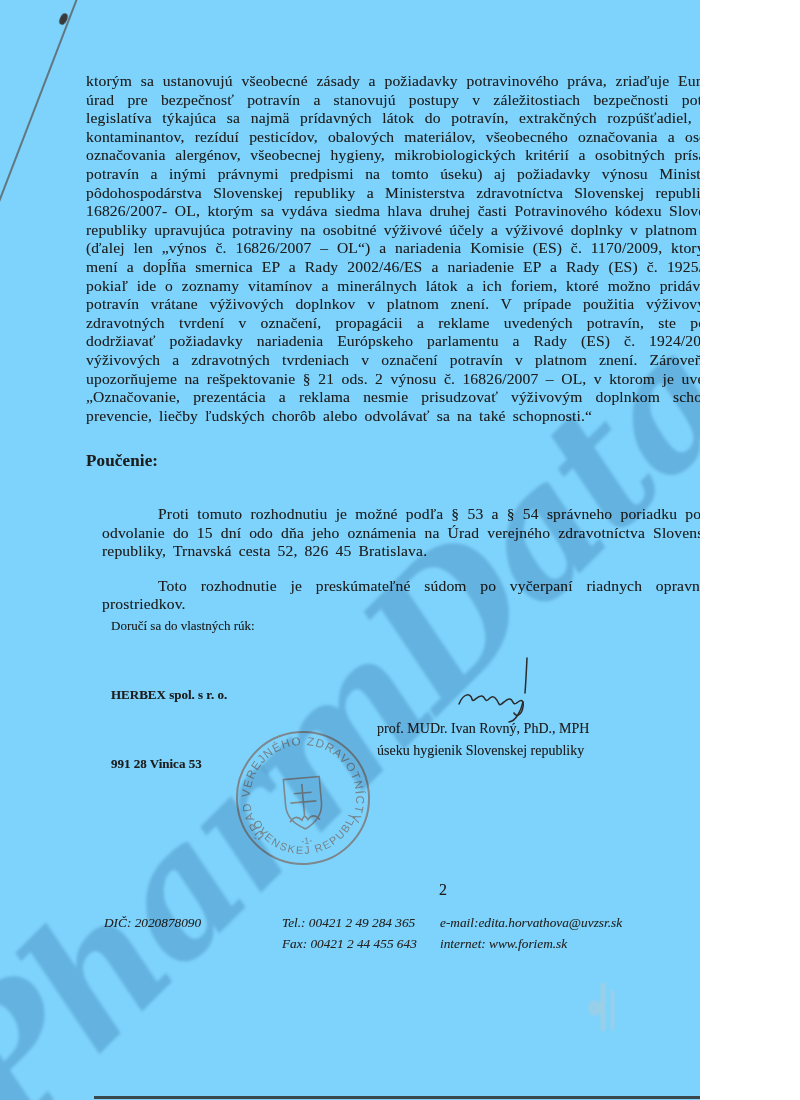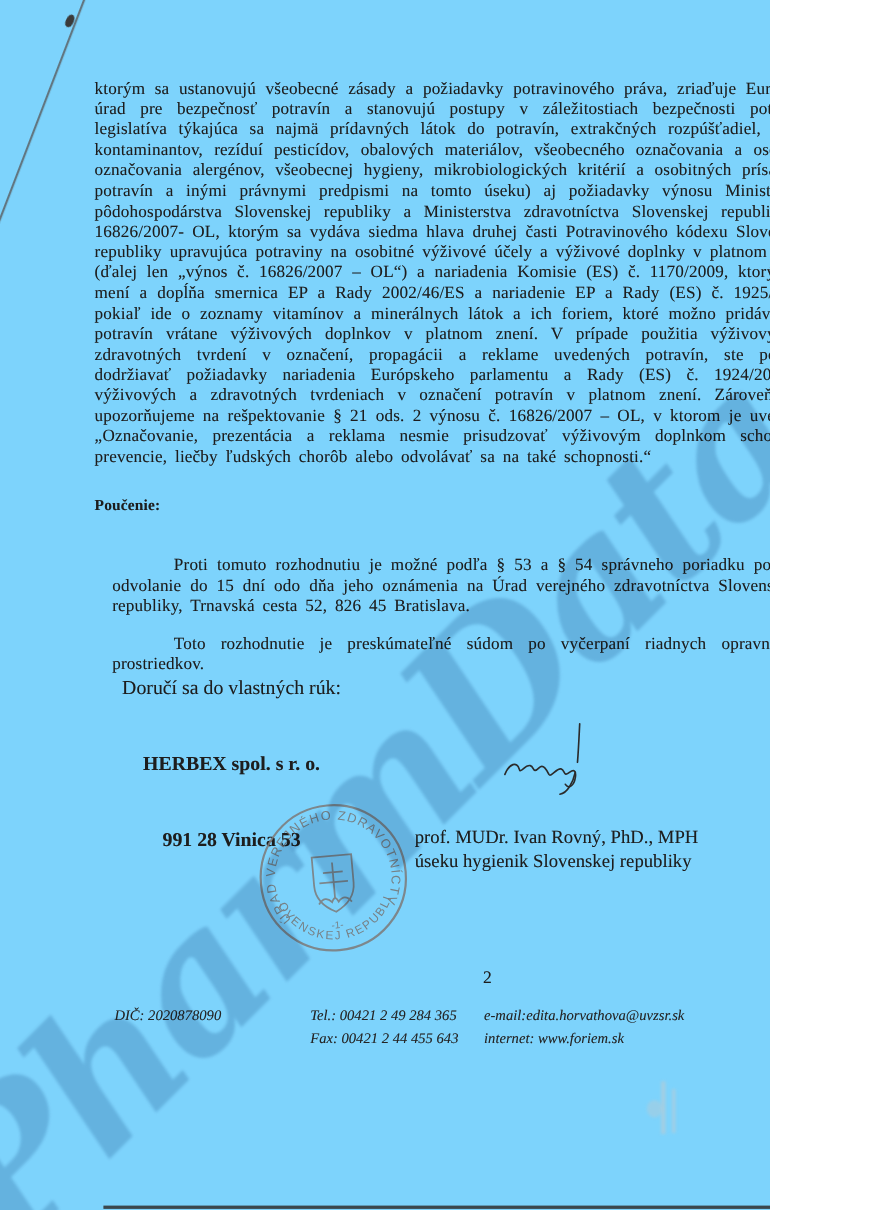--- a/index.html
+++ b/index.html
@@ -13,37 +13,35 @@
   }
   
   .bodytext{
     position:absolute;left:86px;width:653px;
     font-size:15.6px;line-height:18.6px;
     text-align:justify;word-spacing:3px;letter-spacing:.15px;
     text-shadow:0 0 .6px rgba(45,45,45,.4);
     hyphens:none;
   }
   #par1{top:72px;}
-  #heading{top:452px;font-weight:bold;font-size:14px;text-align:left;}
+  #heading{top:452px;font-weight:bold;font-size:17px;text-align:left;}
   #par23{top:489px;}
   #par23 p{margin:16px;text-indent:56px;}
   
   .delivery{
     position:absolute;left:111px;top:615px;
-    font-size:18px;line-height:21px;
+    font-size:13px;line-height:21px;
     text-shadow:0 0 .6px rgba(45,45,45,.4);
-    text-align:center;
   }
   .delivery .bold{font-weight:bold;margin-top:48px;}
   
   .sig-block{
     position:absolute;left:377px;top:718px;
-    font-size:17px;line-height:21.5px;
+    font-size:14px;line-height:21.5px;
     text-shadow:0 0 .6px rgba(45,45,45,.4);
-    margin-top:32px;
   }
   .sig-scribble{position:absolute;left:443px;top:652px;}
   
   .stamp{
     position:absolute;left:233px;top:728px;width:140px;height:140px;
     transform:rotate(-5deg);
     opacity:.88;
   }
   .stamp text{fill:#767676;font-family:"Liberation Sans",sans-serif;}
   .stamp path,.stamp circle,.stamp line{stroke:#7d7d7d;fill:none;}

